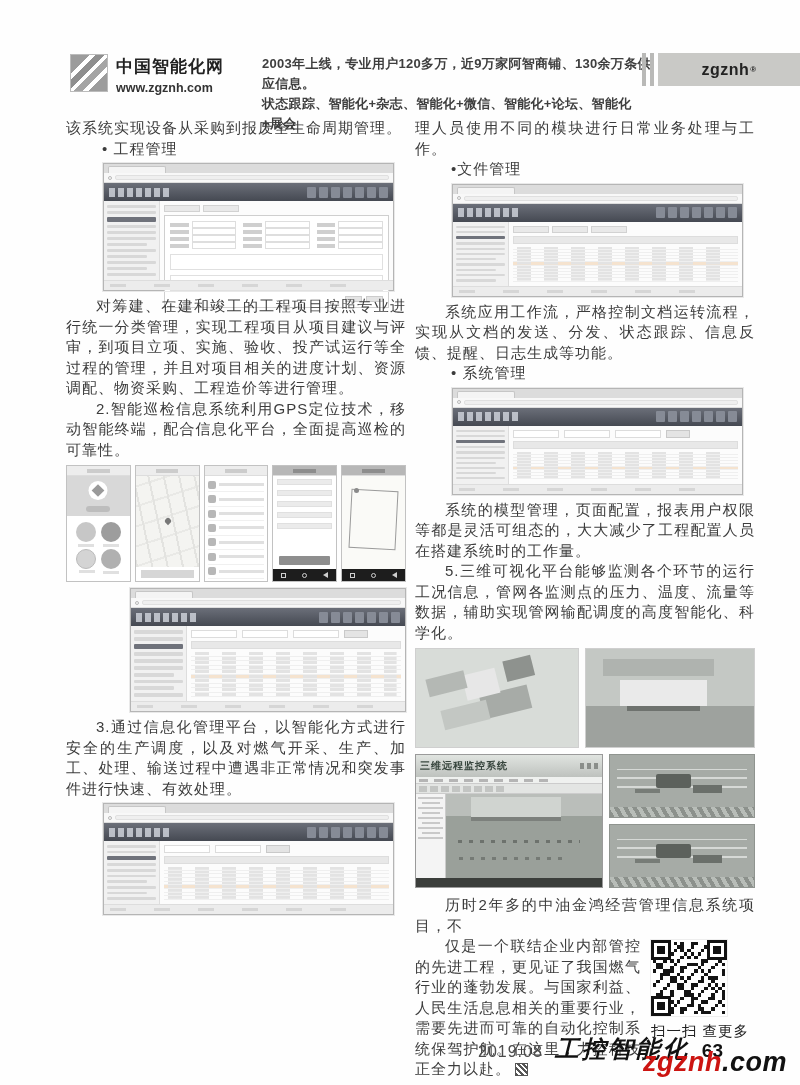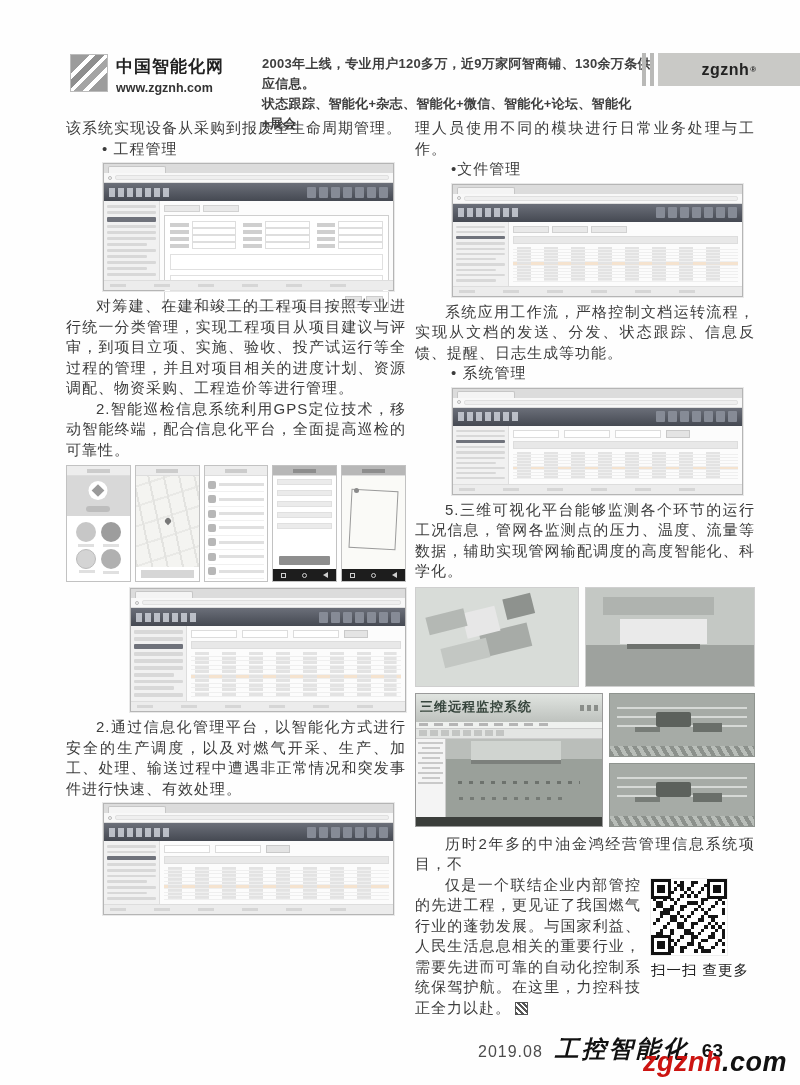--- a/index.html
+++ b/index.html
@@ -115,21 +115,21 @@
   .img-aerial::before { content:""; position:absolute; inset:14% 10%; transform:rotate(-14deg);
     background:linear-gradient(#b4b8b4,#b4b8b4) 0 0/30% 26% no-repeat,
       linear-gradient(#e7e7e7,#e7e7e7) 38% 12%/26% 36% no-repeat,
       linear-gradient(#8e928e,#8e928e) 78% 2%/22% 30% no-repeat,
       linear-gradient(#c3c7c3,#c3c7c3) 8% 68%/36% 28% no-repeat,
       linear-gradient(#a7aba7,#a7aba7) 60% 62%/38% 34% no-repeat; }
   .img-station { flex:1; height:100px; background:linear-gradient(180deg,#c4c8c4 0 58%,#9ea29e 58%); position:relative; overflow:hidden; border:1px solid #cfcfcf; }
   .img-station::after { content:""; position:absolute; left:10%; top:10%; width:66%; height:18%; background:#afb3af; }
   .img-station::before { content:""; position:absolute; left:20%; top:32%; width:52%; height:26%; background:#eaeaea; box-shadow:0 12px 0 -7px #6e726e; z-index:1; }
   .viz-win { width:188px; height:134px; border:1px solid #9a9a9a; background:#e9ebe9; display:flex; flex-direction:column; }
-  .vz-title { height:28px; background:linear-gradient(#e0e4e0,#bec2be); display:flex; align-items:center; padding:0 4px; font-size:13px; font-weight:bold; color:#37453d; letter-spacing:1px; flex:none; }
+  .vz-title { height:22px; background:linear-gradient(#e0e4e0,#bec2be); display:flex; align-items:center; padding:0 4px; font-size:10px; font-weight:bold; color:#37453d; letter-spacing:1px; flex:none; }
   .vz-ctrl { margin-left:auto; width:18px; height:6px; background:repeating-linear-gradient(90deg,#8a8e8a 0 4px,transparent 4px 7px); }
   .vz-menu { height:7px; border-bottom:1px solid #cccccc; background:#eff1ef; flex:none;
     background-image:repeating-linear-gradient(90deg,#b5b5b5 0 9px,transparent 9px 15px); background-size:70% 3px; background-repeat:no-repeat; background-position:3px center; }
   .vz-tools { height:10px; background:#e3e5e3; border-bottom:1px solid #cccccc; display:flex; gap:3px; padding:1.5px 3px; flex:none; }
   .vz-tools i { width:8px; background:#c3c5c3; }
   .vz-body { flex:1; display:flex; min-height:0; }
   .vz-tree { width:30px; background:#f4f4f4; border-right:1px solid #cccccc; padding:3px 2px; display:flex; flex-direction:column; gap:3px; flex:none; }
   .vz-tree i { height:2px; background:#c9c9c9; }
   .vz-tree i:nth-child(2n) { width:70%; margin-left:4px; }
   .vz-scene { flex:1; position:relative; background:linear-gradient(180deg,#babeba 0 26%,#9aa09a 26%); }
@@ -449,21 +449,21 @@
               <i></i>
               <i></i>
               <i></i>
               <i></i>
             </div>
         </div>
       </div>
       <div class="app-foot"></div>
     </div>
 
-    <p>2.通过信息化管理平台，以智能化方式进行安全的生产调度，以及对燃气开采、生产、加工、处理、输送过程中遭遇非正常情况和突发事件进行快速、有效处理。</p>
+    <p>3.通过信息化管理平台，以智能化方式进行安全的生产调度，以及对燃气开采、生产、加工、处理、输送过程中遭遇非正常情况和突发事件进行快速、有效处理。</p>
 
     <div class="shot" style="height:112px">
       <div class="b-tab">
           <i></i>
         </div>
       <div class="b-url">
           <span class="dot"></span>
           <span class="addr"></span>
         </div>
       <div class="app-head">
@@ -632,20 +632,21 @@
               <i></i>
               <i></i>
               <i></i>
               <i></i>
             </div>
         </div>
       </div>
       <div class="app-foot"></div>
     </div>
 
+    <p>系统的模型管理，页面配置，报表用户权限等都是灵活可组态的，大大减少了工程配置人员在搭建系统时的工作量。</p>
     <p>5.三维可视化平台能够监测各个环节的运行工况信息，管网各监测点的压力、温度、流量等数据，辅助实现管网输配调度的高度智能化、科学化。</p>
 
     <div class="viz-grid">
       <div class="vg-row">
         <div class="img-aerial"></div>
         <div class="img-station"></div>
       </div>
       <div class="vg-row">
         <div class="viz-win">
           <div class="vz-title">

